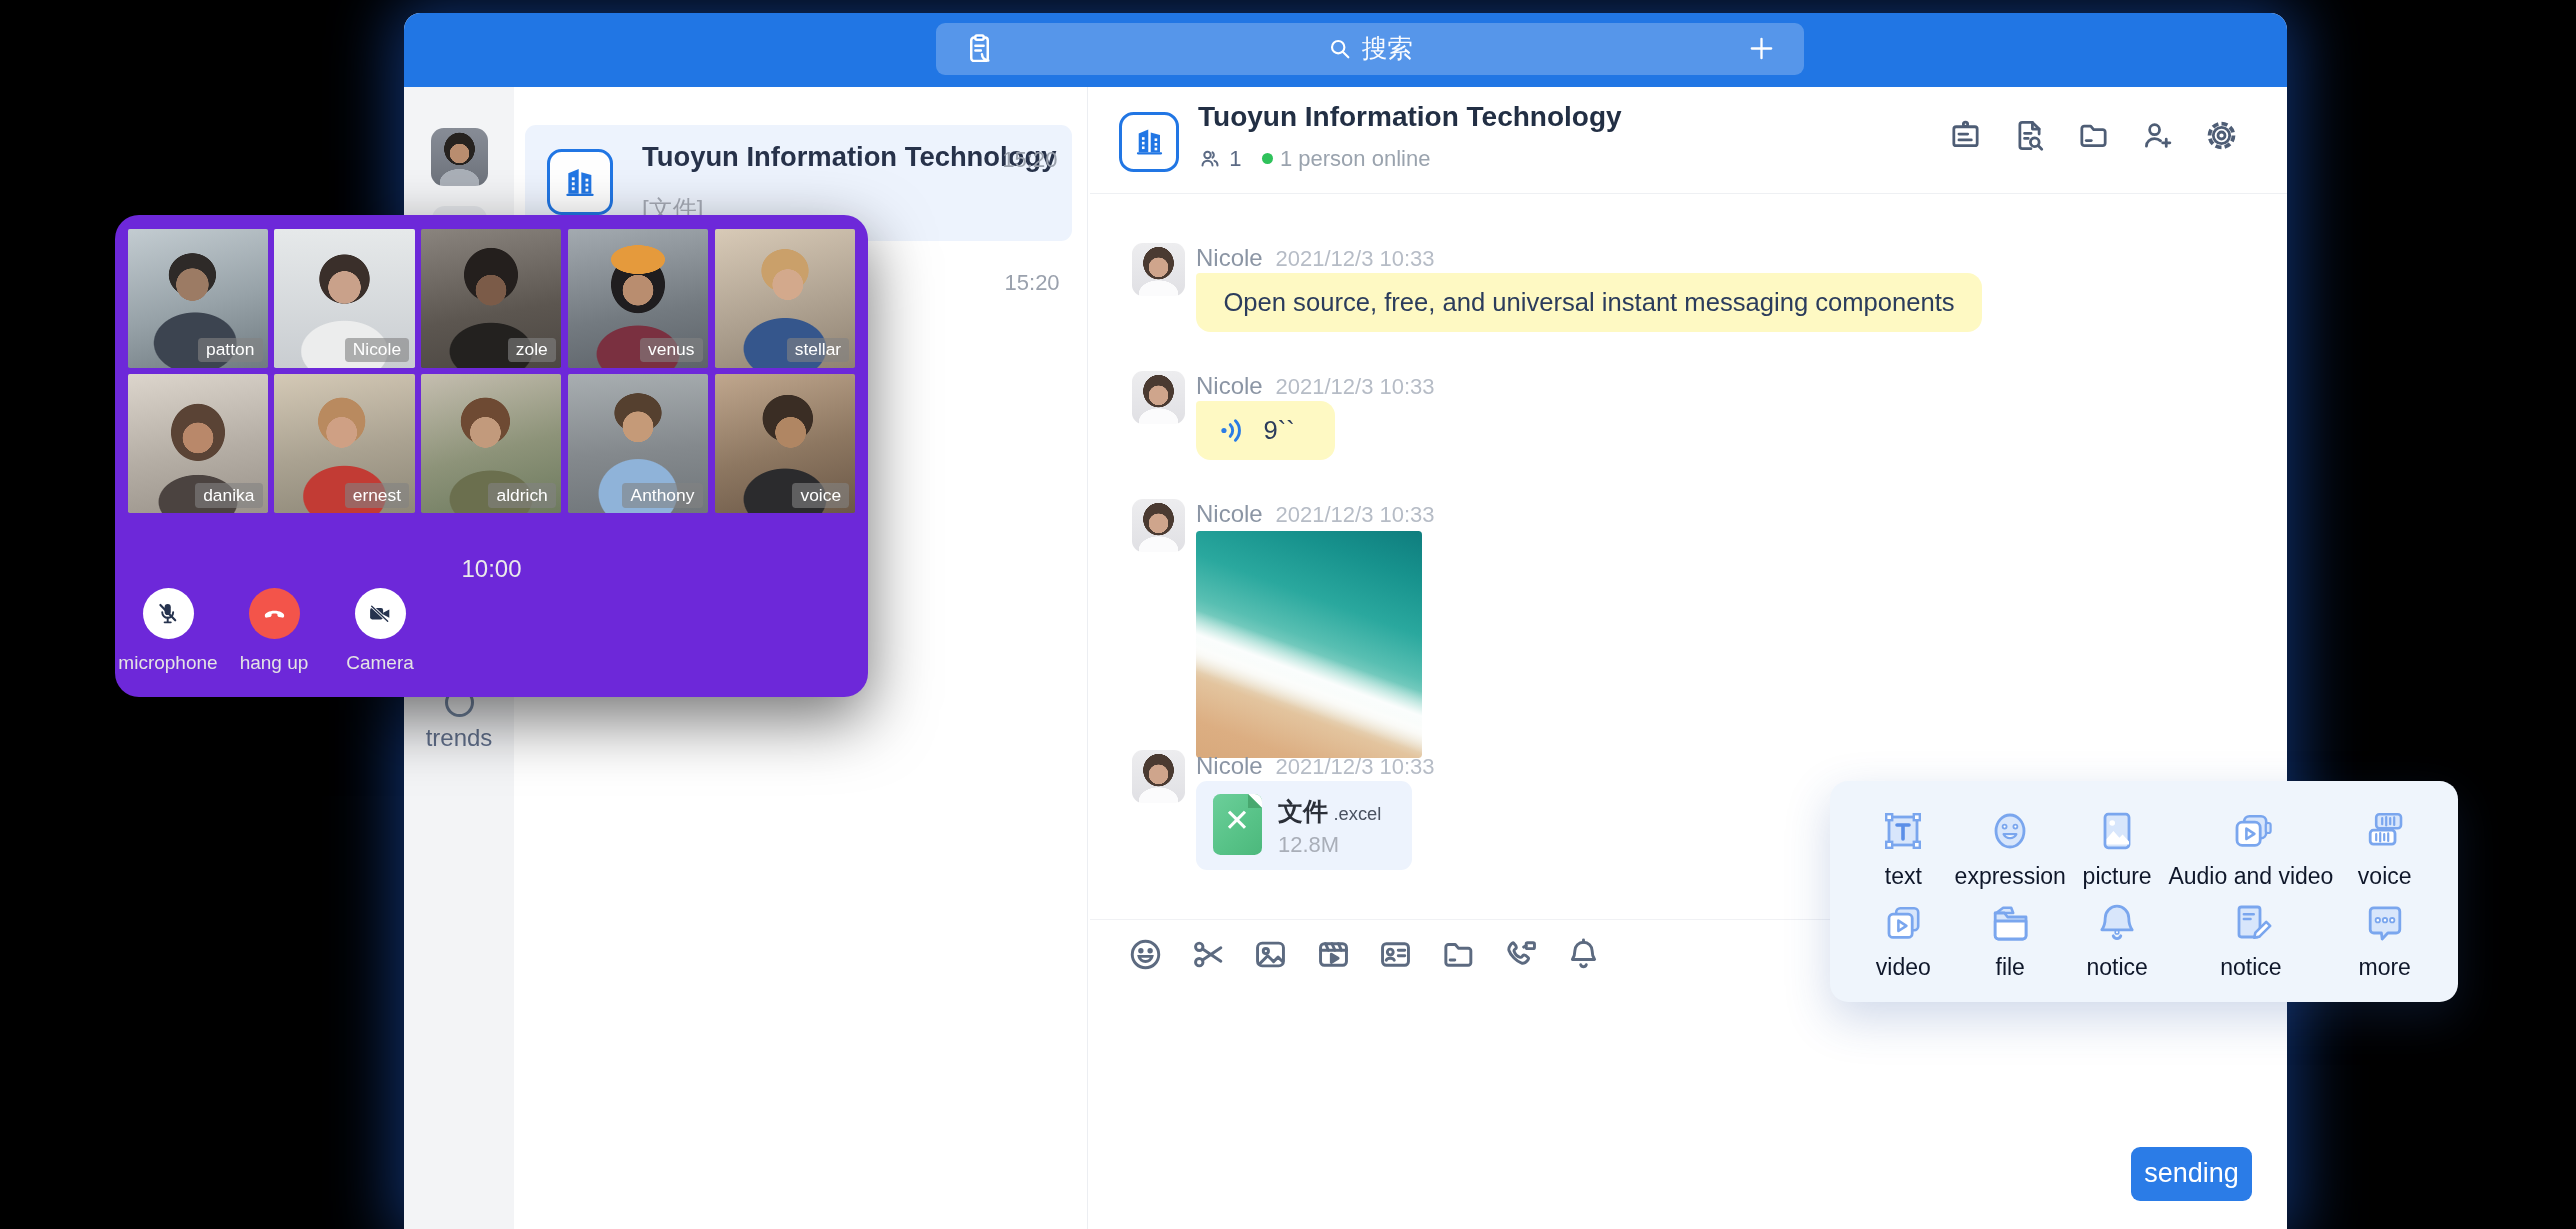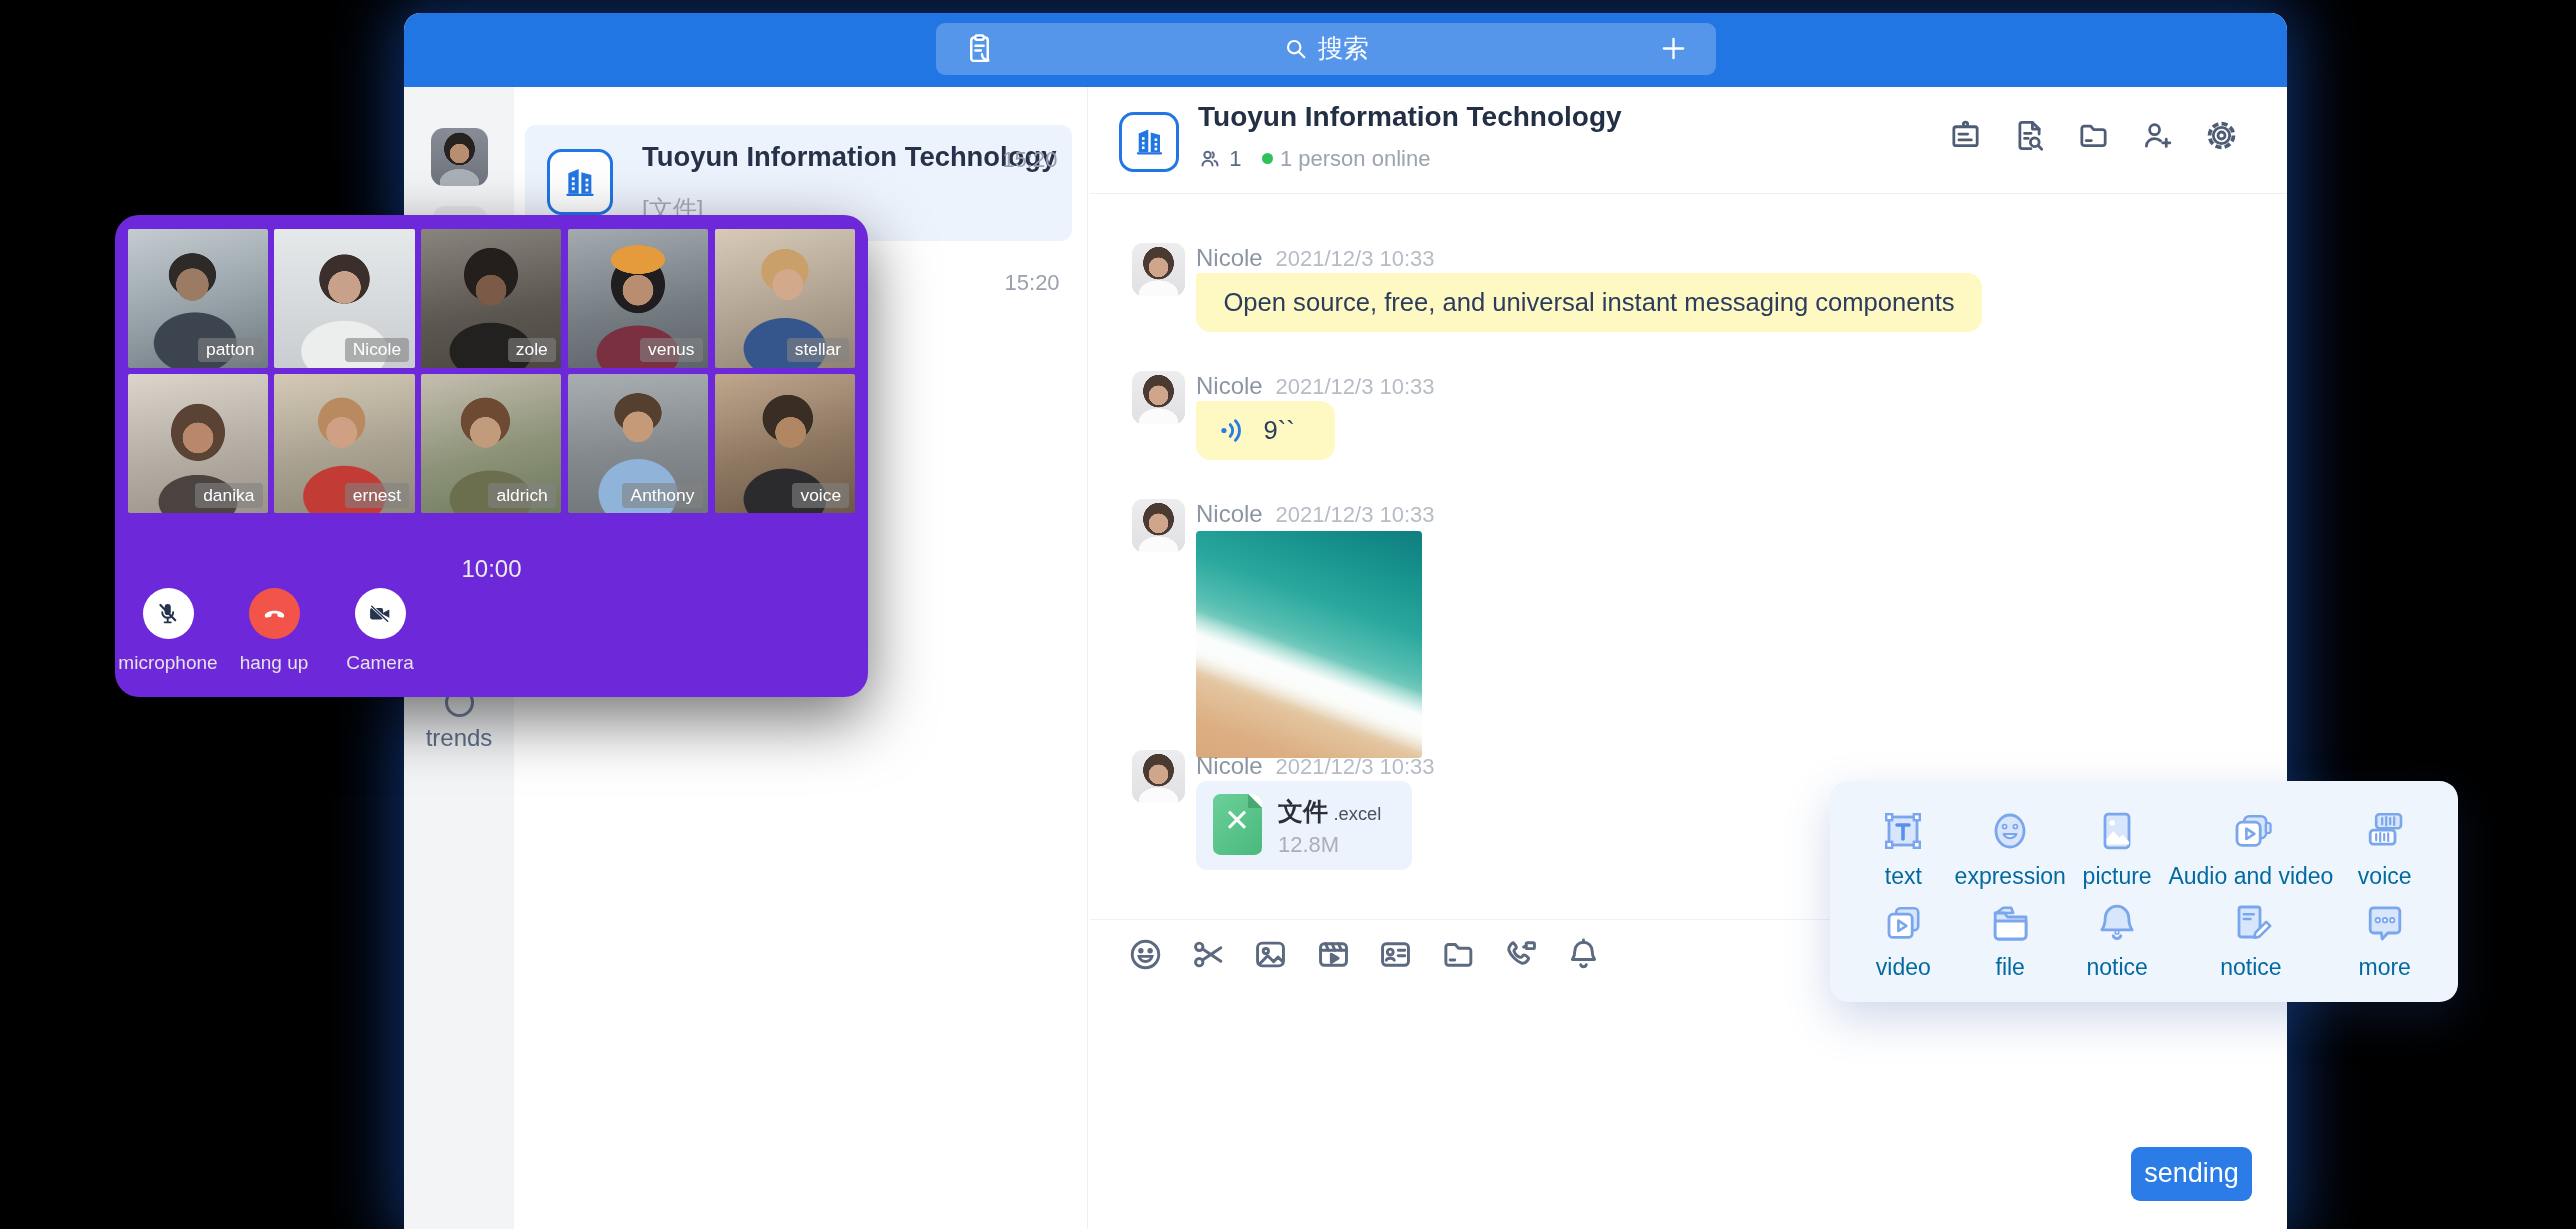--- a/index.html
+++ b/index.html
@@ -8,21 +8,21 @@
   body { position:relative; }
   svg { display:block; }
 
   
   .window { position:absolute; left:404px; top:12.8px; width:1883px; height:1217px;
     border-radius:16.5px 16.5px 0 0; background:#fff; overflow:hidden;
     box-shadow:0 0 64px 11px rgba(30,95,215,.5); }
 
   
   .topbar { position:absolute; left:0; top:0; width:100%; height:74px; background:#2176e4; }
-  .search-pill { position:absolute; left:532px; top:10px; width:780px; height:52px;
+  .search-pill { position:absolute; left:532px; top:10px; width:868px; height:52px;
     background:rgba(255,255,255,.24); border-radius:9.1px; display:flex; align-items:center;
     padding:0 27.4px; color:#fff; }
   .sp-left { width:37px; }
   .sp-center { flex:1; display:flex; align-items:center; justify-content:center; gap:9.1px;
     font-size:25.6px; color:rgba(255,255,255,.96); }
   .sp-right { width:37px; display:flex; justify-content:flex-end; }
 
   
   .sidebar { position:absolute; left:0; top:74px; width:110px; bottom:0; background:#f3f4f6; }
   .chatlist { position:absolute; left:110px; top:74px; width:574px; bottom:0; background:#fff;
@@ -112,21 +112,21 @@
     background:#2b7ce7; color:#fff; font-size:27px; border:none; border-radius:9.1px;
     display:flex; align-items:center; justify-content:center; }
 
   
   .action-panel { position:absolute; left:1830px; top:781px; width:628px; height:221px; z-index:45;
     background:#eff5fc; border-radius:18.3px; box-shadow:0 16.5px 46px rgba(40,80,160,.22);
     display:grid; grid-template-columns:repeat(5,1fr); grid-template-rows:1fr 1fr;
     padding:22px 22px 16.5px 22px; }
   .ap-item { display:flex; flex-direction:column; align-items:center; justify-content:center; gap:7.3px; }
   .ap-ic { width:48px; height:48px; color:#7aa6ee; }
-  .ap-lbl { font-size:23px; color:#0369a1; white-space:nowrap; }
+  .ap-lbl { font-size:23px; color:#0f172a; white-space:nowrap; }
 
   
   .call { position:absolute; left:115px; top:215px; width:753px; height:482px; z-index:50;
     background:#6d28d9; border-radius:24px; box-shadow:0 22px 64px rgba(0,0,0,.55); }
   .call-grid { position:absolute; left:12.8px; top:13.7px; width:727px;
     display:grid; grid-template-columns:repeat(5,1fr); grid-auto-rows:139px; gap:6.4px; }
   .thumb { position:relative; border-radius:1.8px; overflow:hidden; }
   .ptag { position:absolute; right:5.5px; bottom:5.5px; background:rgba(130,130,130,.6); color:#fff;
     font-size:17.4px; padding:1.8px 8.2px; border-radius:3.7px; }
   .p1{background:radial-gradient(circle 16.5px at 46% 40%,#9c7b64 97%,rgba(0,0,0,0)),radial-gradient(ellipse 24px 22px at 46% 33%,#2e2a28 97%,rgba(0,0,0,0)),radial-gradient(ellipse 42px 31px at 48% 82%,#3c4450 97%,rgba(0,0,0,0)),linear-gradient(165deg,#c3ccd1 0%,#97a2a8 55%,#6f7a80 100%);}

